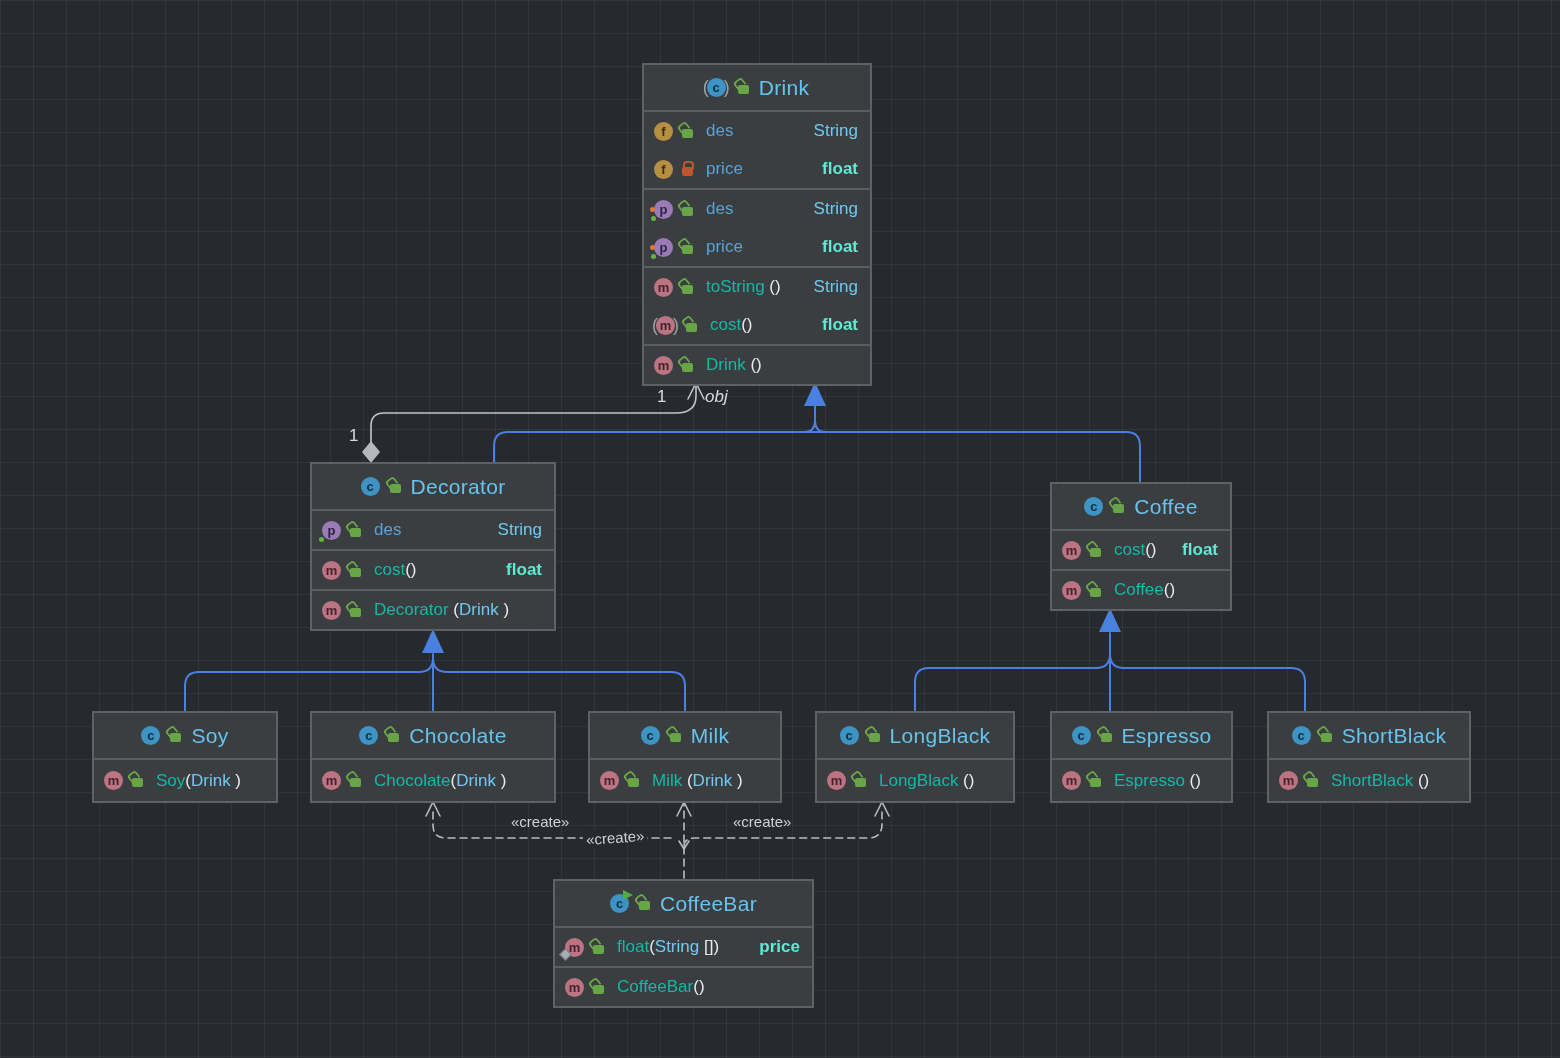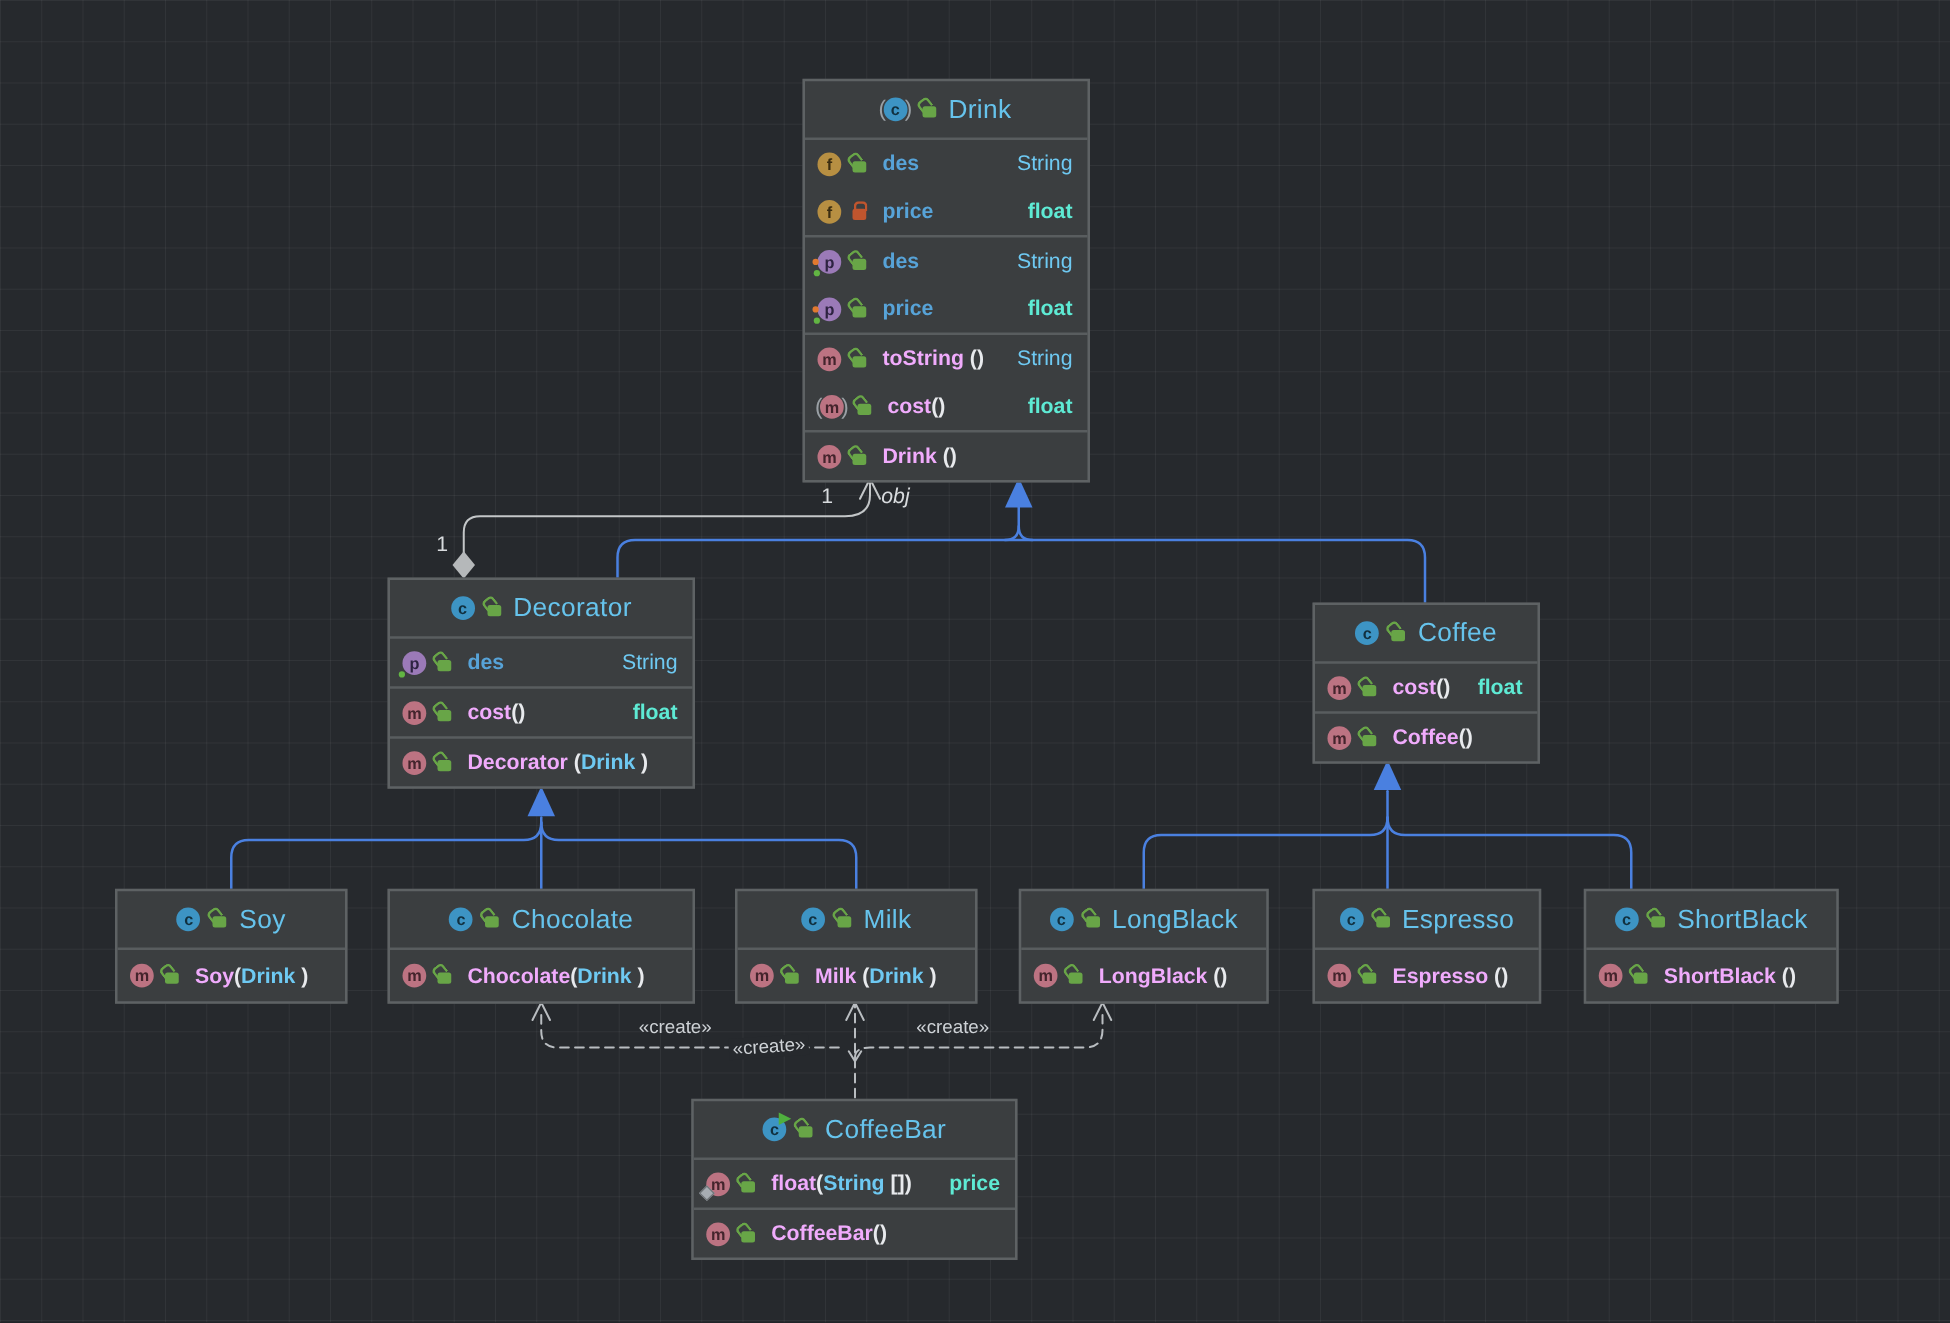--- a/index.html
+++ b/index.html
@@ -25,23 +25,23 @@
   }
   .uml-header {
     height:45px; display:flex; align-items:center; justify-content:center; gap:9px;
     padding:0 10px;
   }
   .uml-header .title { color:#66c3ec; font-size:21px; letter-spacing:.3px; }
   .sep { height:2px; background:#595d5f; }
   .row { height:38px; display:flex; align-items:center; gap:8px; padding:0 12px 0 10px; }
   .row.tall { height:41px; }
   .row .text { margin-left:4px; display:inline-flex; align-items:baseline; }
-  .row .text span { white-space:pre;font-weight:bold; }
+  .row .text span { white-space:pre; }
   .n-field  { color:#57a3d8; }
-  .n-method { color:#f0abfc; }
+  .n-method { color:#14b8a6; }
   .tok-punct { color:#e8eaed; }
   .tok-cls   { color:#6ec9f2; }
   .rtype { margin-left:auto; padding-left:10px; }
   .t-cls  { color:#6ec9f2; }
   .t-prim { color:#5eead4; font-weight:700; }
 
   
   .icwrap { display:inline-flex; align-items:center; flex:none; }
   .ic {
     width:19px; height:19px; border-radius:50%;

